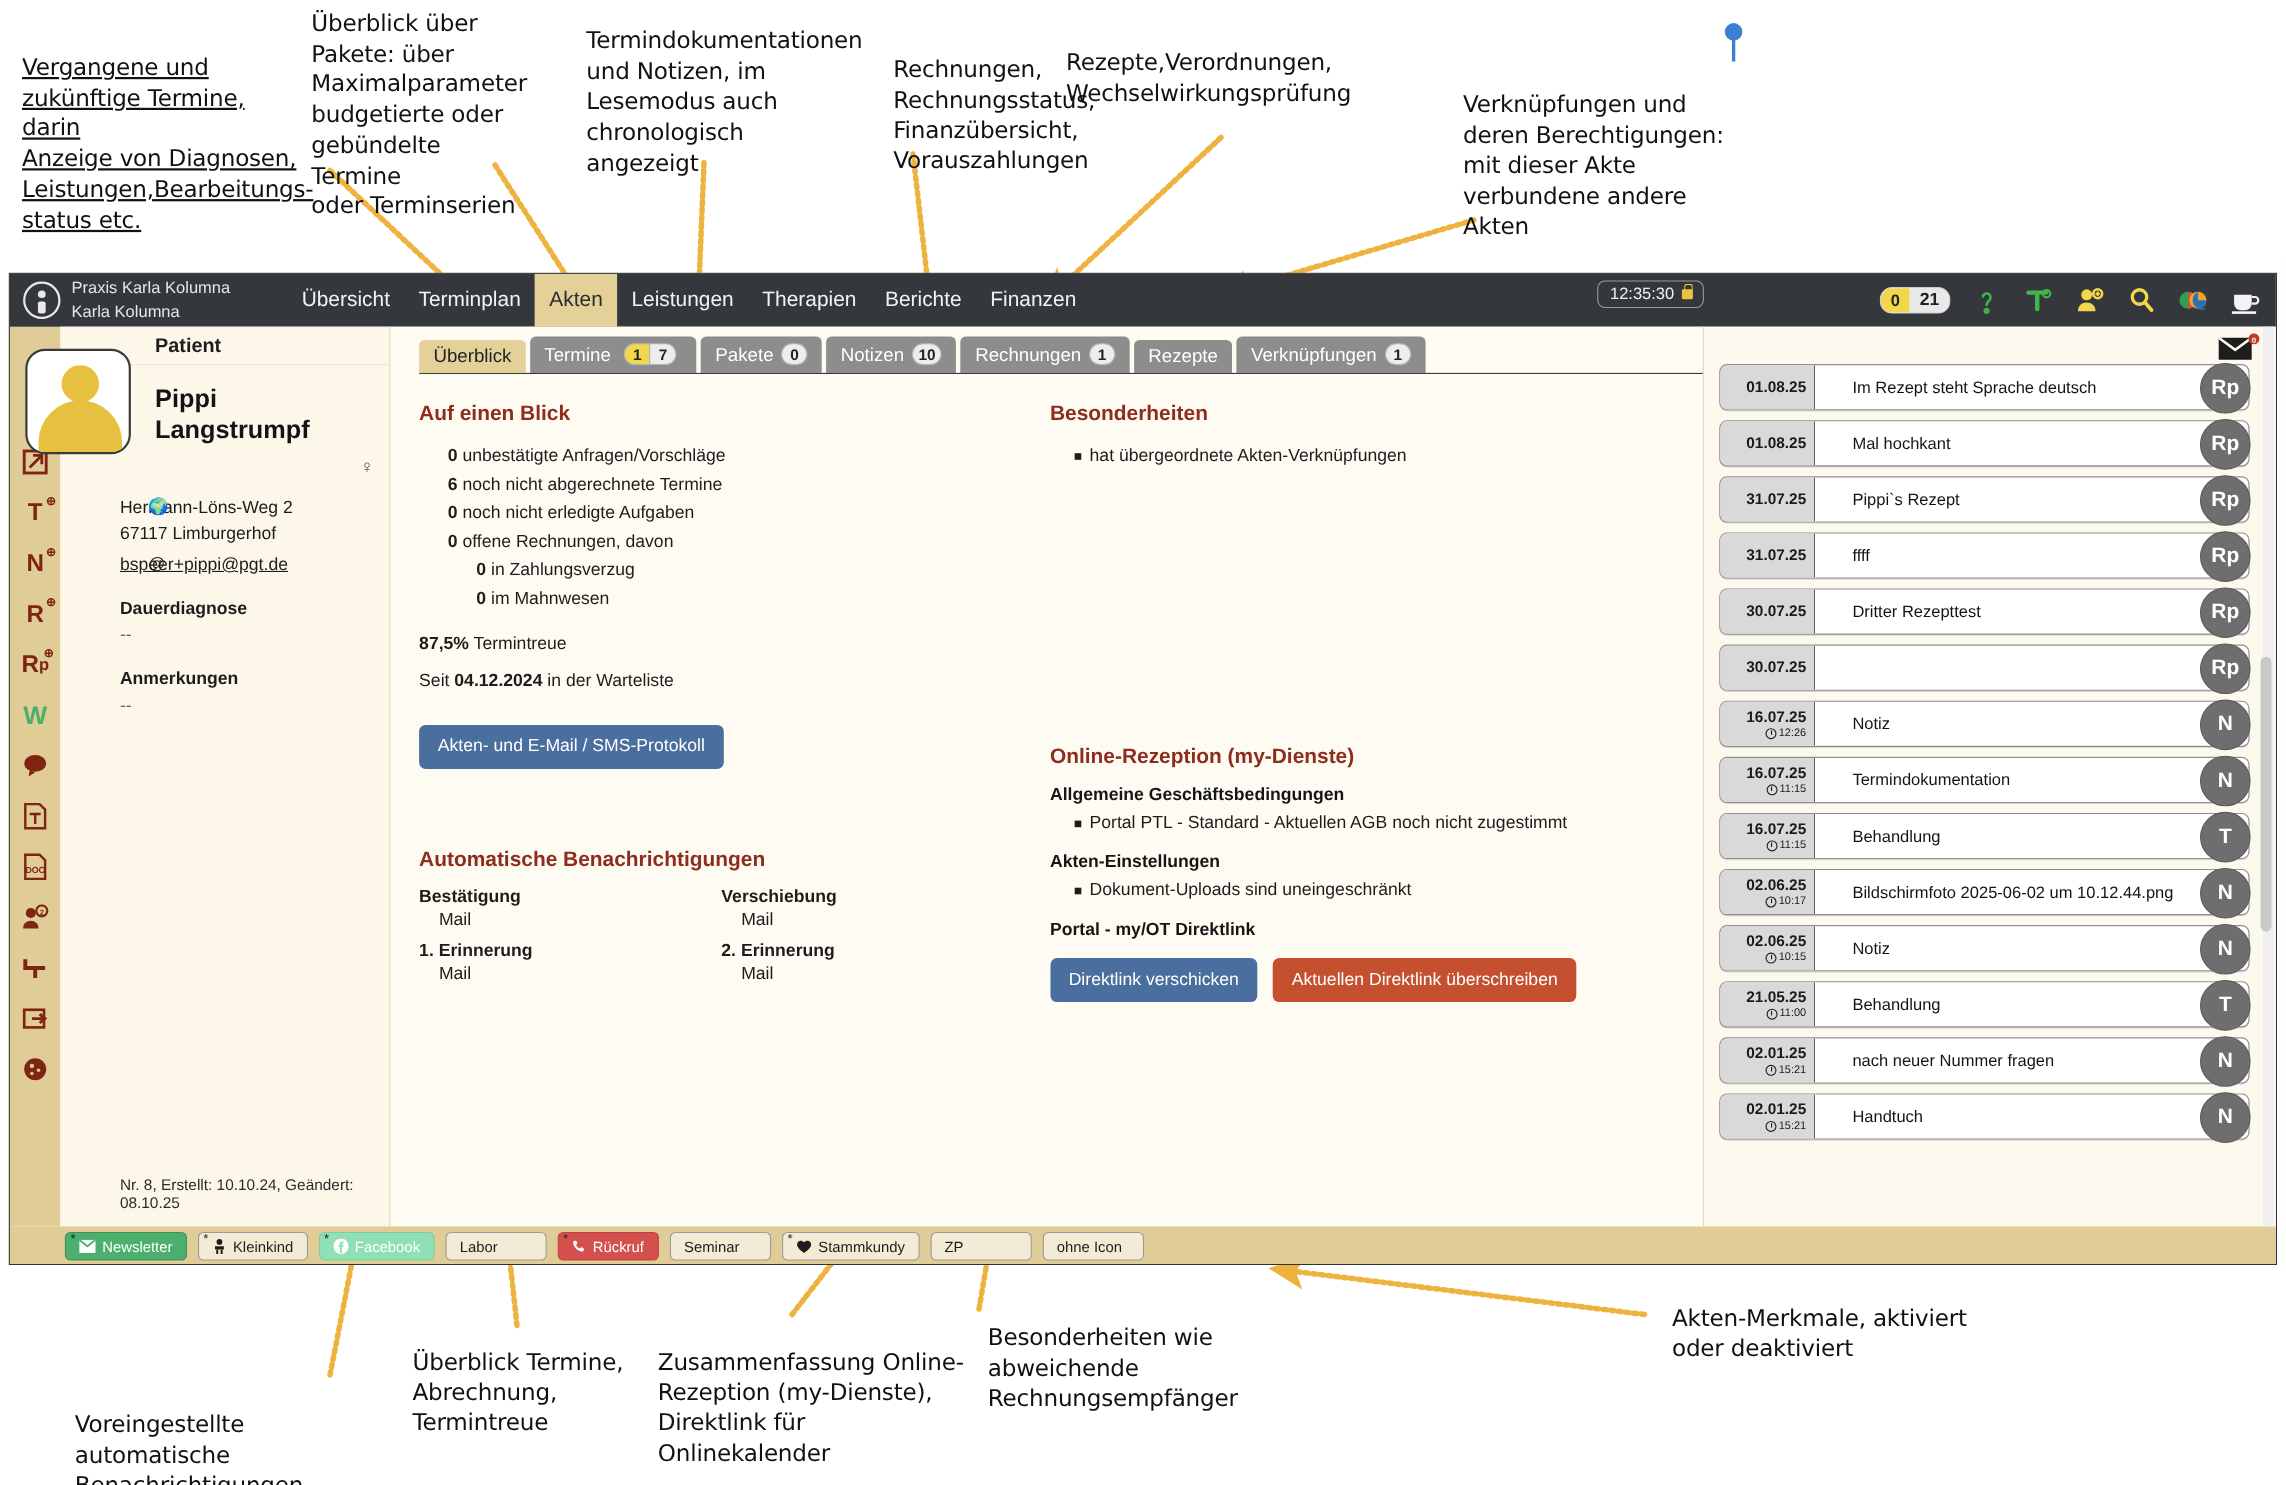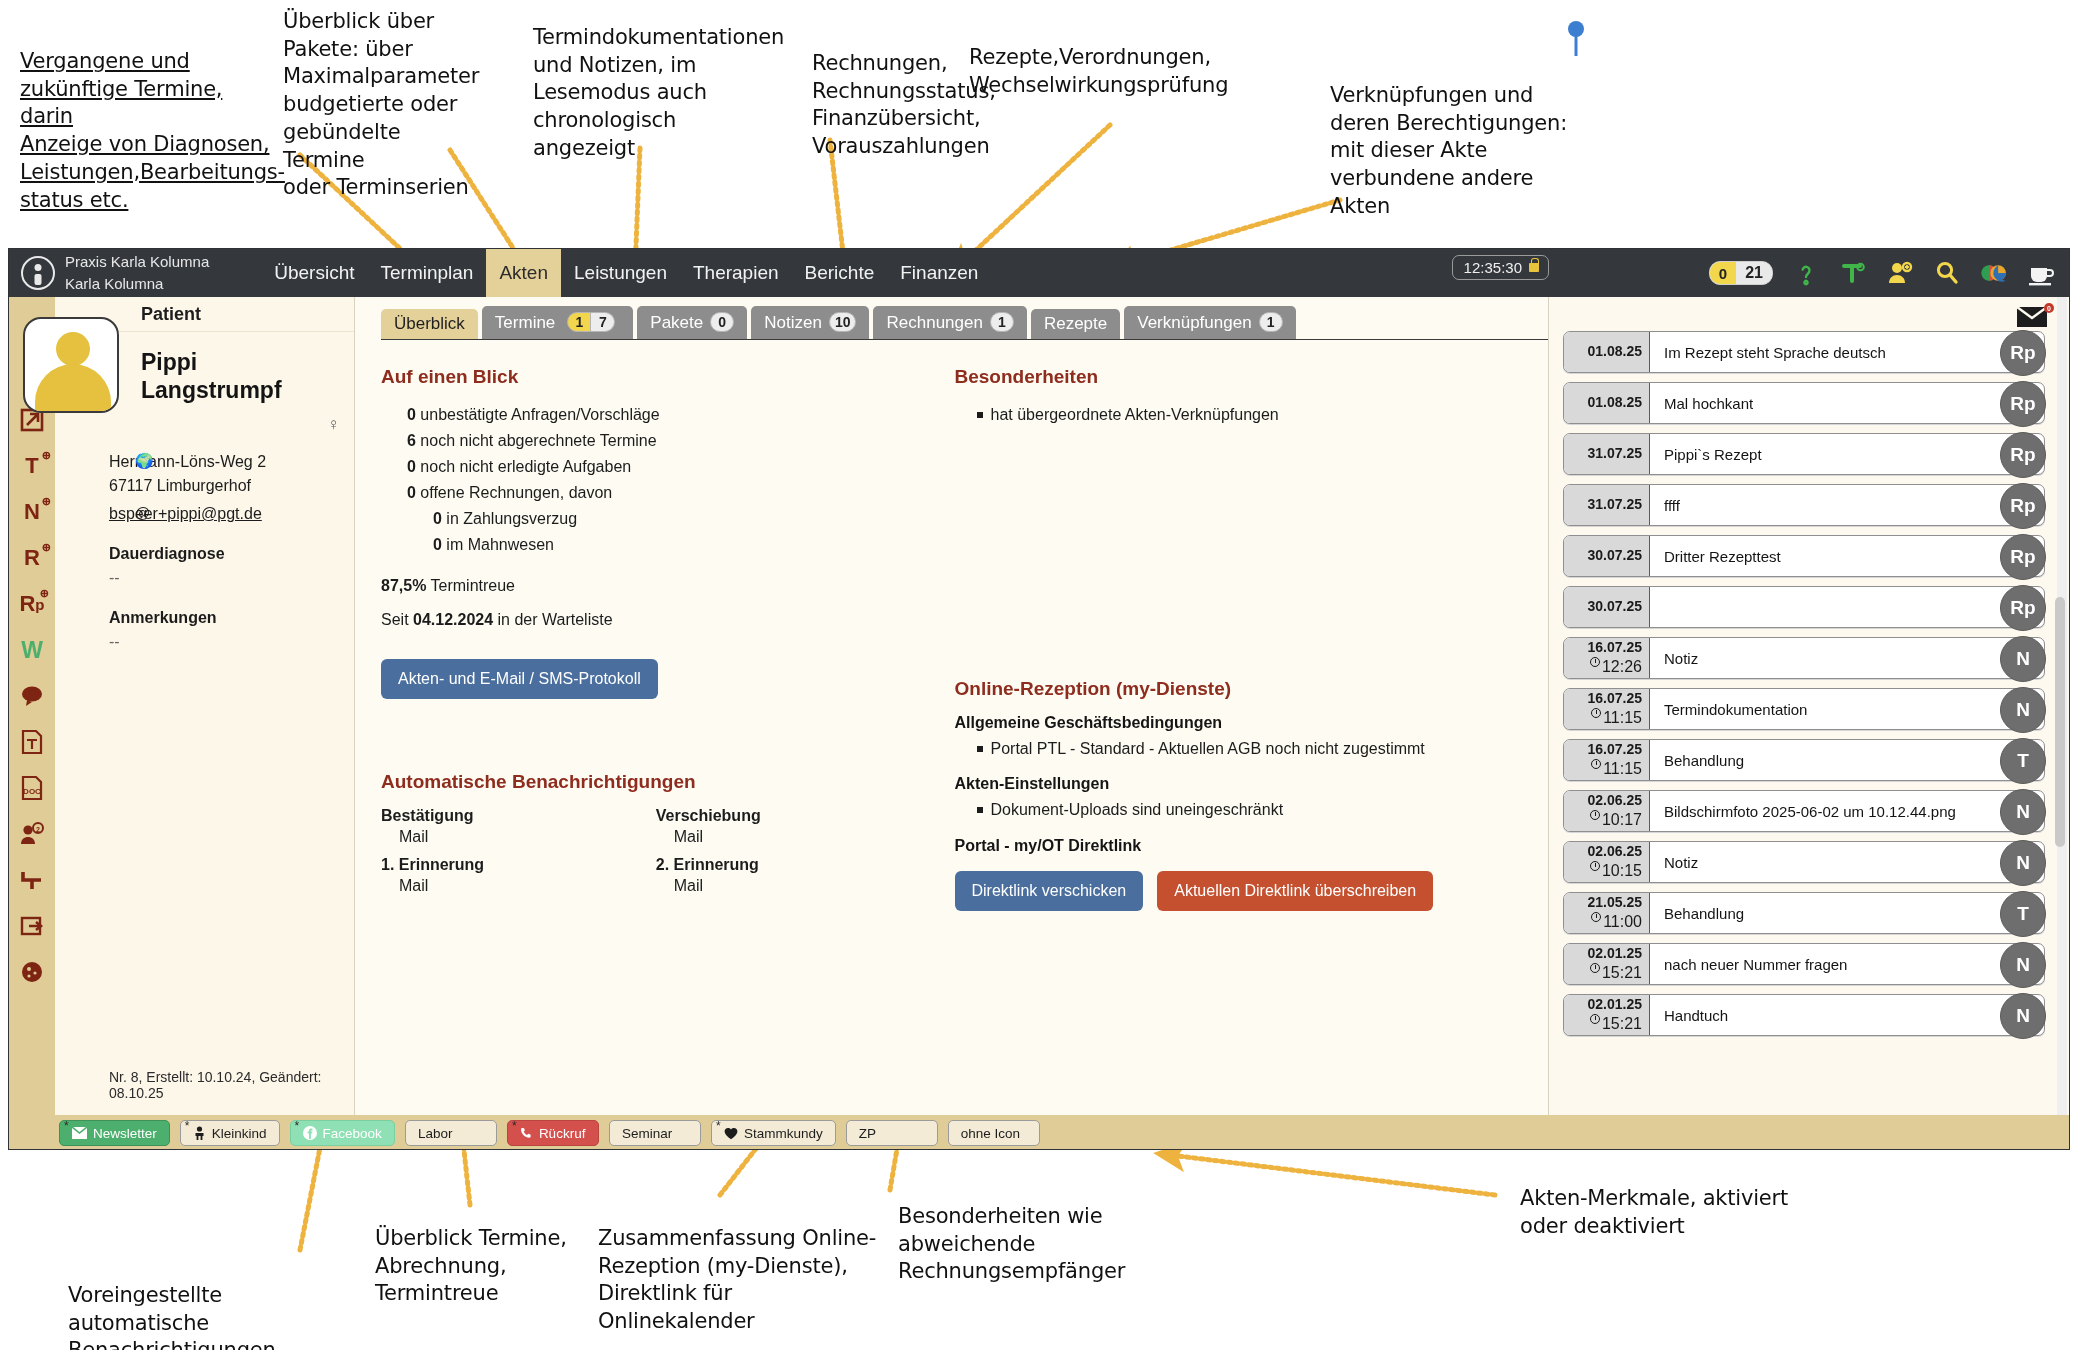--- a/index.html
+++ b/index.html
@@ -171,24 +171,24 @@
     display:flex; align-items:stretch; background:#fff;
     border:1px solid #8f8f8f; border-radius:7px; margin-bottom: 9px;
     height: 42px; position:relative; box-shadow: 0 1px 0 #d6d6d6;
   }
   .rec .date {
     width: 86px; flex:none; background:#d9d9d9; border-right:1px solid #5c5c5c;
     border-radius:6px 0 0 6px;
     display:flex; flex-direction:column; align-items:flex-end; justify-content:center;
     padding-right:7px; font-size:14px; font-weight:bold; color:#1a1a1a; line-height:1.25;
   }
-  .rec .date .tm { font-weight:normal; font-size:16px; display:flex; align-items:flex-start; gap:2px;}
+  .rec .date .tm { font-weight:normal; font-size:10px; display:flex; align-items:center; gap:2px;}
   .clk { width:10px;height:10px;border:1.4px solid #1a1a1a;border-radius:50%;position:relative;display:inline-block;}
   .clk::after{content:"";position:absolute;left:3.6px;top:1.6px;width:1.2px;height:3.6px;background:#1a1a1a;}
-  .rec .txt { flex:1; display:flex; align-items:center; padding-left:14px; font-size:15px; color:#141414;}
+  .rec .txt { flex:1; display:flex; align-items:center; padding-left:14px; font-size:15px; color:#141414;margin-left:20px;}
   .rec .type {
     position:absolute; right:-2px; top:-2px; width:46px; height:46px; border-radius:50%;
     background:#6e6e6e; color:#fff; font-weight:bold; font-size:19px;
     display:flex; align-items:center; justify-content:center;
     border:1px solid #5a5a5a;
   }
   .mailico {
     position:absolute; right: 14px; top: 6px; width:40px; height:30px;
   }
 

